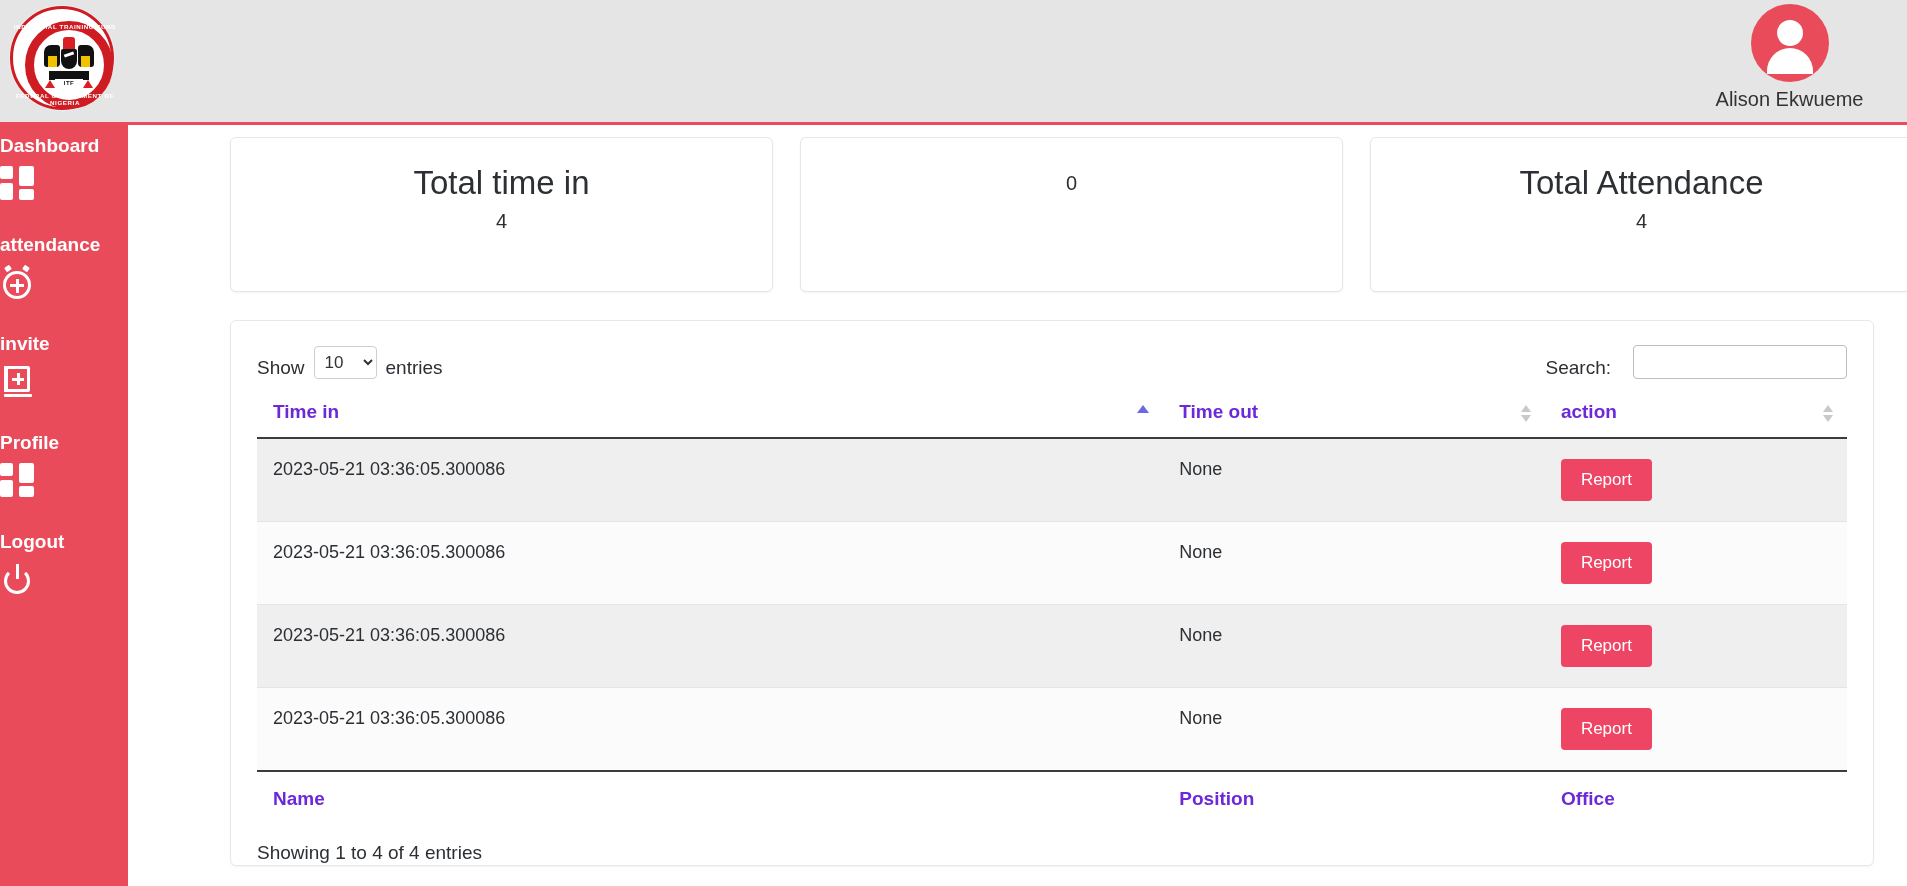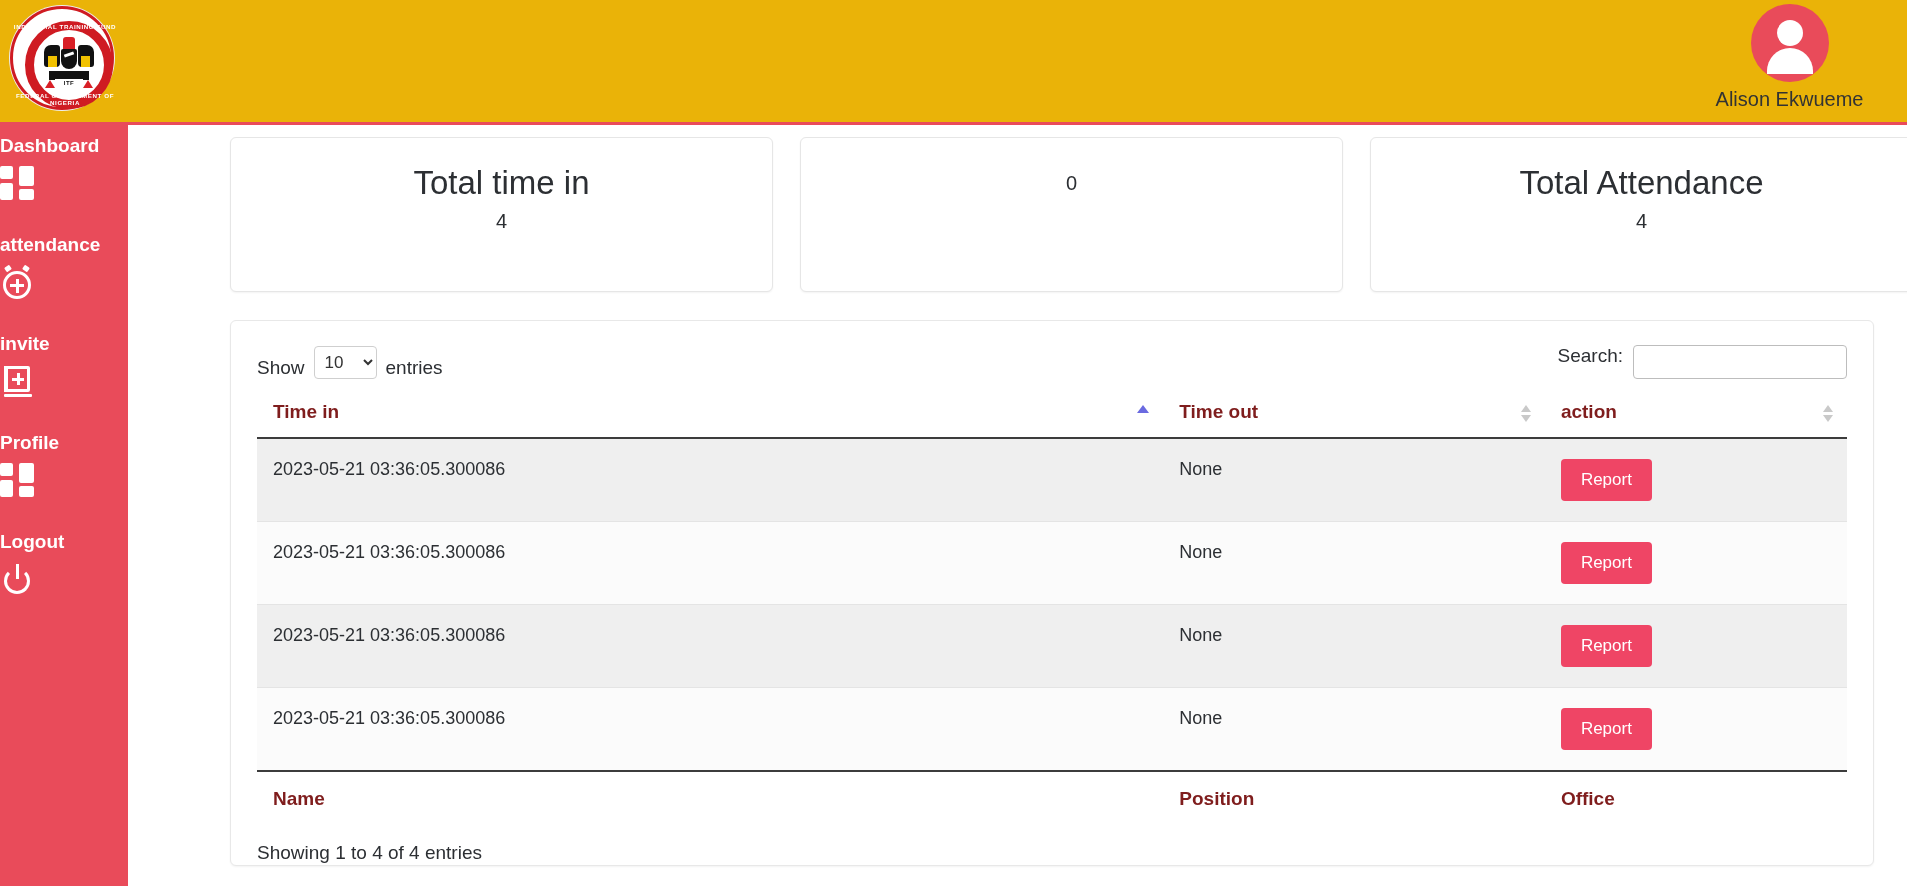--- a/index.html
+++ b/index.html
@@ -8,21 +8,21 @@
     width: 1907px; height: 886px;
     background: #ffffff;
     font-family: "Liberation Sans", sans-serif;
     overflow: hidden;
   }
 
   
   .header {
     position: absolute; top: 0; left: 0;
     width: 1907px; height: 125px;
-    background: #eab308;
+    background: #e5e5e5;
     border-bottom: 3px solid #e94b5a;
   }
   .logo-wrap {
     position: absolute; left: 6px; top: 2px;
     width: 112px; height: 112px;
   }
   .logo-outer {
     position: absolute; left: 4px; top: 4px;
     width: 104px; height: 104px;
     border-radius: 50%;
@@ -280,35 +280,35 @@
   .show-grp { display: flex; align-items: flex-end; gap: 9px; }
   .len-select {
     font-size: 17px;
     padding: 5px 6px;
     border: 1px solid #cfcfcf;
     border-radius: 4px;
     background: #fff;
     color: #333;
     font-family: "Liberation Sans", sans-serif;
   }
-  .search-grp { display: flex; align-items: flex-start; gap: 10px; }
+  .search-grp { display: flex; align-items: flex-end; gap: 22px; }
   .search-input {
     width: 214px; height: 34px;
     border: 1px solid #bdbdbd;
     border-radius: 4px;
     padding: 0 8px;
     font-size: 16px;
     font-family: "Liberation Sans", sans-serif;
   }
 
   table.dt { width: 100%; border-collapse: collapse; margin-top: 14px; }
   table.dt th {
     text-align: left;
     font-size: 19px;
-    color: #7f1d1d;
+    color: #6d28d9;
     font-weight: bold;
     padding: 8px 4px 14px 16px;
     border-bottom: 2px solid #3c3c3c;
     position: relative;
     cursor: pointer;
   }
   table.dt td {
     font-size: 18px;
     color: #2c2f33;
     padding: 20px 4px 20px 16px;

